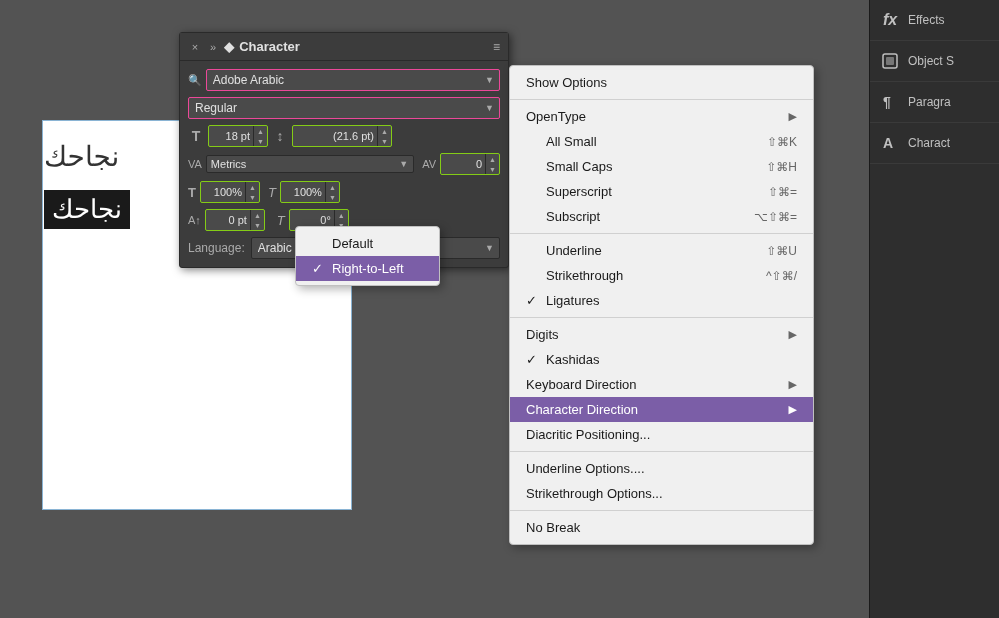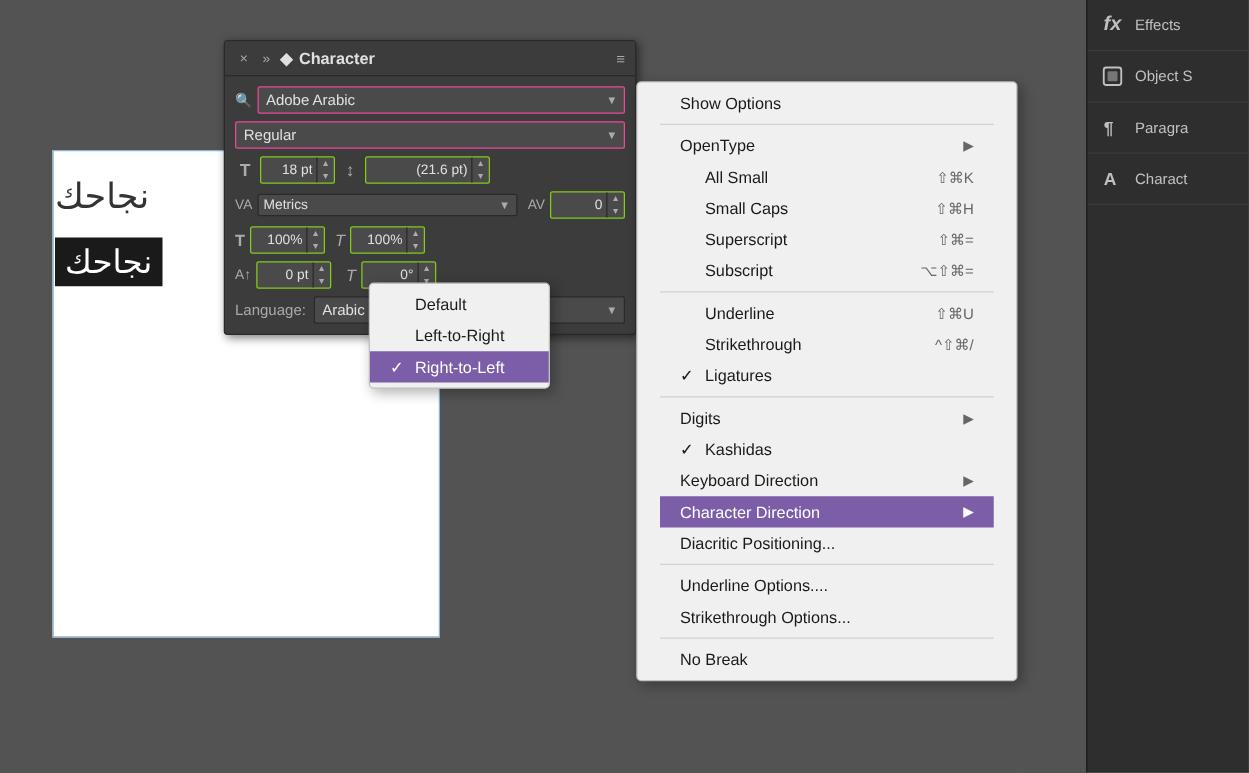--- a/index.html
+++ b/index.html
@@ -237,21 +237,21 @@
     
     .context-menu {
       position: absolute;
       left: 509px;
       top: 65px;
       width: 305px;
       background: #f0f0f0;
       border: 1px solid #c0c0c0;
       border-radius: 4px;
       box-shadow: 3px 3px 10px rgba(0,0,0,0.3);
-      padding: 4px 18px;
+      padding: 4px 0;
       color: #1a1a1a;
       font-size: 13px;
     }
 
     .menu-item {
       padding: 5px 16px;
       display: flex;
       align-items: center;
       justify-content: space-between;
       cursor: pointer;
@@ -583,24 +583,20 @@
     <div class="menu-item">
       <span class="menu-item-label">No Break</span>
     </div>
   </div>
 
   <div class="submenu">
     <div class="submenu-item">
       <span class="submenu-check"> </span>
       <span>Default</span>
     </div>
-    <div class="submenu-item">
-      <span class="submenu-check"> </span>
-      <span>Left-to-Right</span>
-    </div>
     <div class="submenu-item selected">
       <span class="submenu-check">✓</span>
       <span>Right-to-Left</span>
     </div>
   </div>
 
 </div>
 
 <div class="right-sidebar">
   <div class="sidebar-item">

